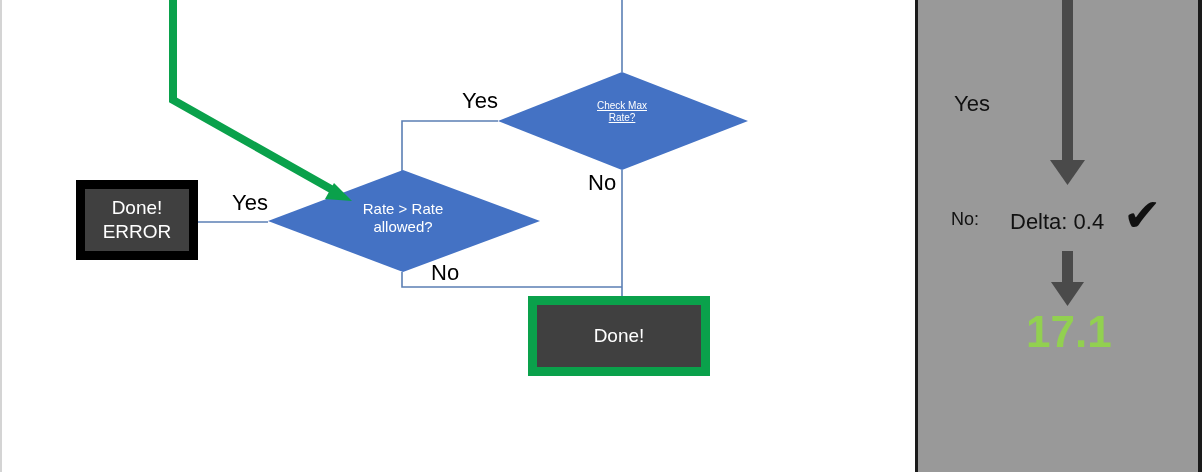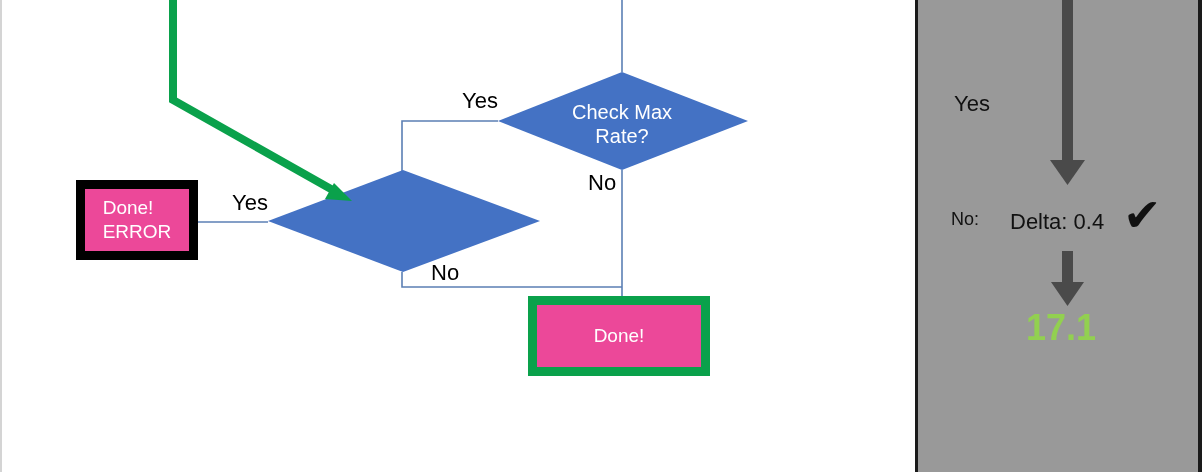--- a/index.html
+++ b/index.html
@@ -36,23 +36,24 @@
   .edge-label{
     position:absolute;
     color:#000000;
     text-align:center;
     white-space:nowrap;
   }
 
   
   .box{
     position:absolute;
-    background:#ec4899;
+    background:#404040;
     box-sizing:border-box;
     display:flex;align-items:center;justify-content:center;
+    text-align:center;
     color:#ffffff;
     line-height:1.25;
     white-space:pre-line;
   }
   #box-error{
     left:76px;top:180px;width:122px;height:80px;
     border:9px solid #000000;
     font-size:19px;
   }
   #box-done{
@@ -76,21 +77,21 @@
     white-space:nowrap;
   }
   #panel-yes{left:36px;top:91px;font-size:22px;}
   #panel-no{left:33px;top:209px;font-size:18px;}
   #panel-delta{left:92px;top:209px;font-size:22px;}
   #panel-check{
     left:205px;top:192px;font-size:46px;line-height:1;
     font-family:"DejaVu Sans",sans-serif;font-weight:700;
   }
   #panel-value{
-    left:108px;top:307px;font-size:36px;font-weight:700;
+    left:108px;top:307px;font-size:44px;font-weight:700;
     color:#92d050;letter-spacing:0px;
   }
 </style>
 </head>
 <body>
 
 <div id="stage">
 
   <div class="canvas">
     <div class="canvas-edge"></div>
@@ -113,22 +114,24 @@
       <polygon points="622,72 748,121 622,170 498,121" fill="#4472C4"></polygon>
 
       <polygon points="403,170 540,221 403,272 268,221" fill="#4472C4"></polygon>
 
       <g>
         <path d="M173,-4 L173,100 L338,193" stroke="#0AA14B" stroke-width="8" fill="none" stroke-linejoin="miter" stroke-linecap="butt"></path>
         <polygon points="352,201 325,199 334,183" fill="#0AA14B"></polygon>
       </g>
     </svg>
 
-    <div class="node-label" style="left:547px;top:100px;width:150px;font-size:20px;">Check Max
+    <div class="node-label" style="left:547px;top:100px;width:150px;font-size:10px;text-decoration:underline;">Check Max
 Rate?</div>
+    <div class="node-label" style="left:328px;top:200px;width:150px;font-size:15px;">Rate &gt; Rate
+allowed?</div>
 
     <div class="box" id="box-error">Done!
 ERROR</div>
     <div class="box" id="box-done">Done!</div>
 
     <div class="edge-label" style="left:462px;top:88px;font-size:22px;">Yes</div>
     <div class="edge-label" style="left:588px;top:170px;font-size:22px;">No</div>
     <div class="edge-label" style="left:232px;top:190px;font-size:22px;">Yes</div>
     <div class="edge-label" style="left:431px;top:260px;font-size:22px;">No</div>
   </div>

